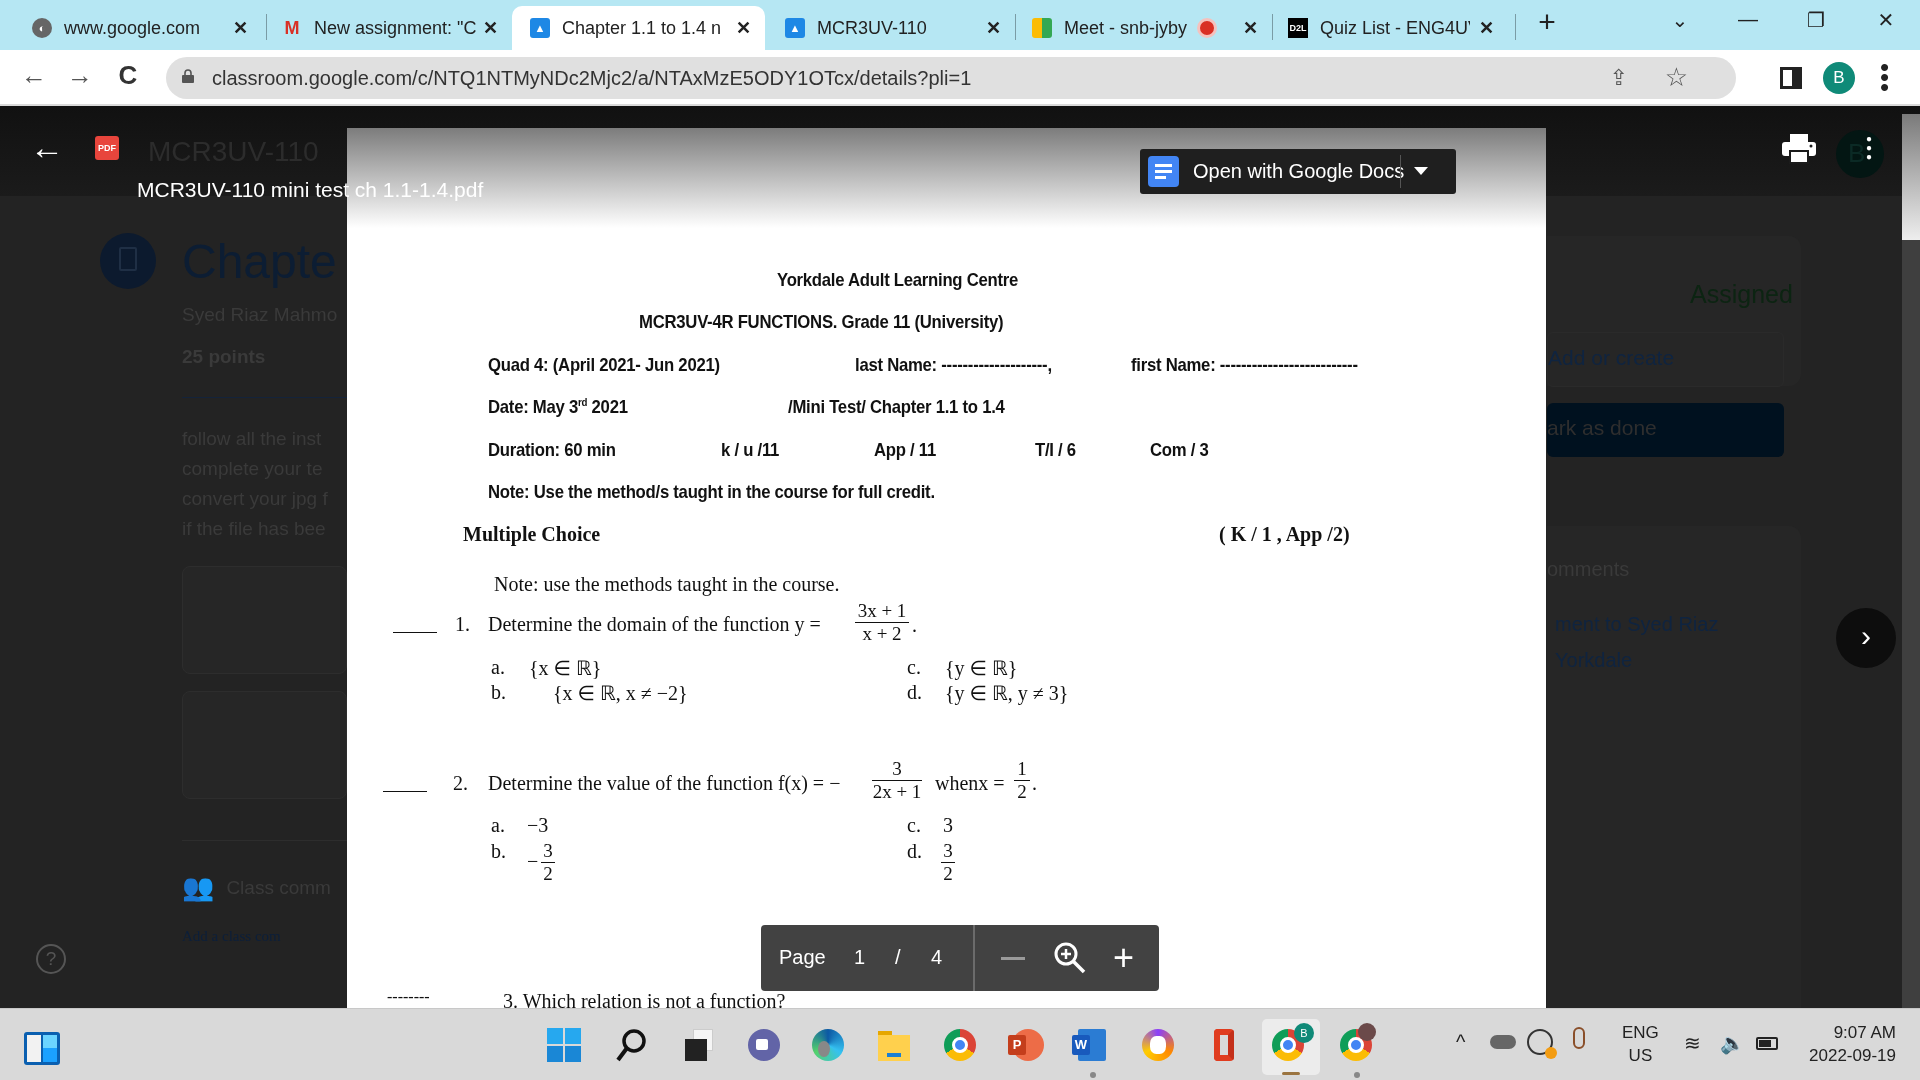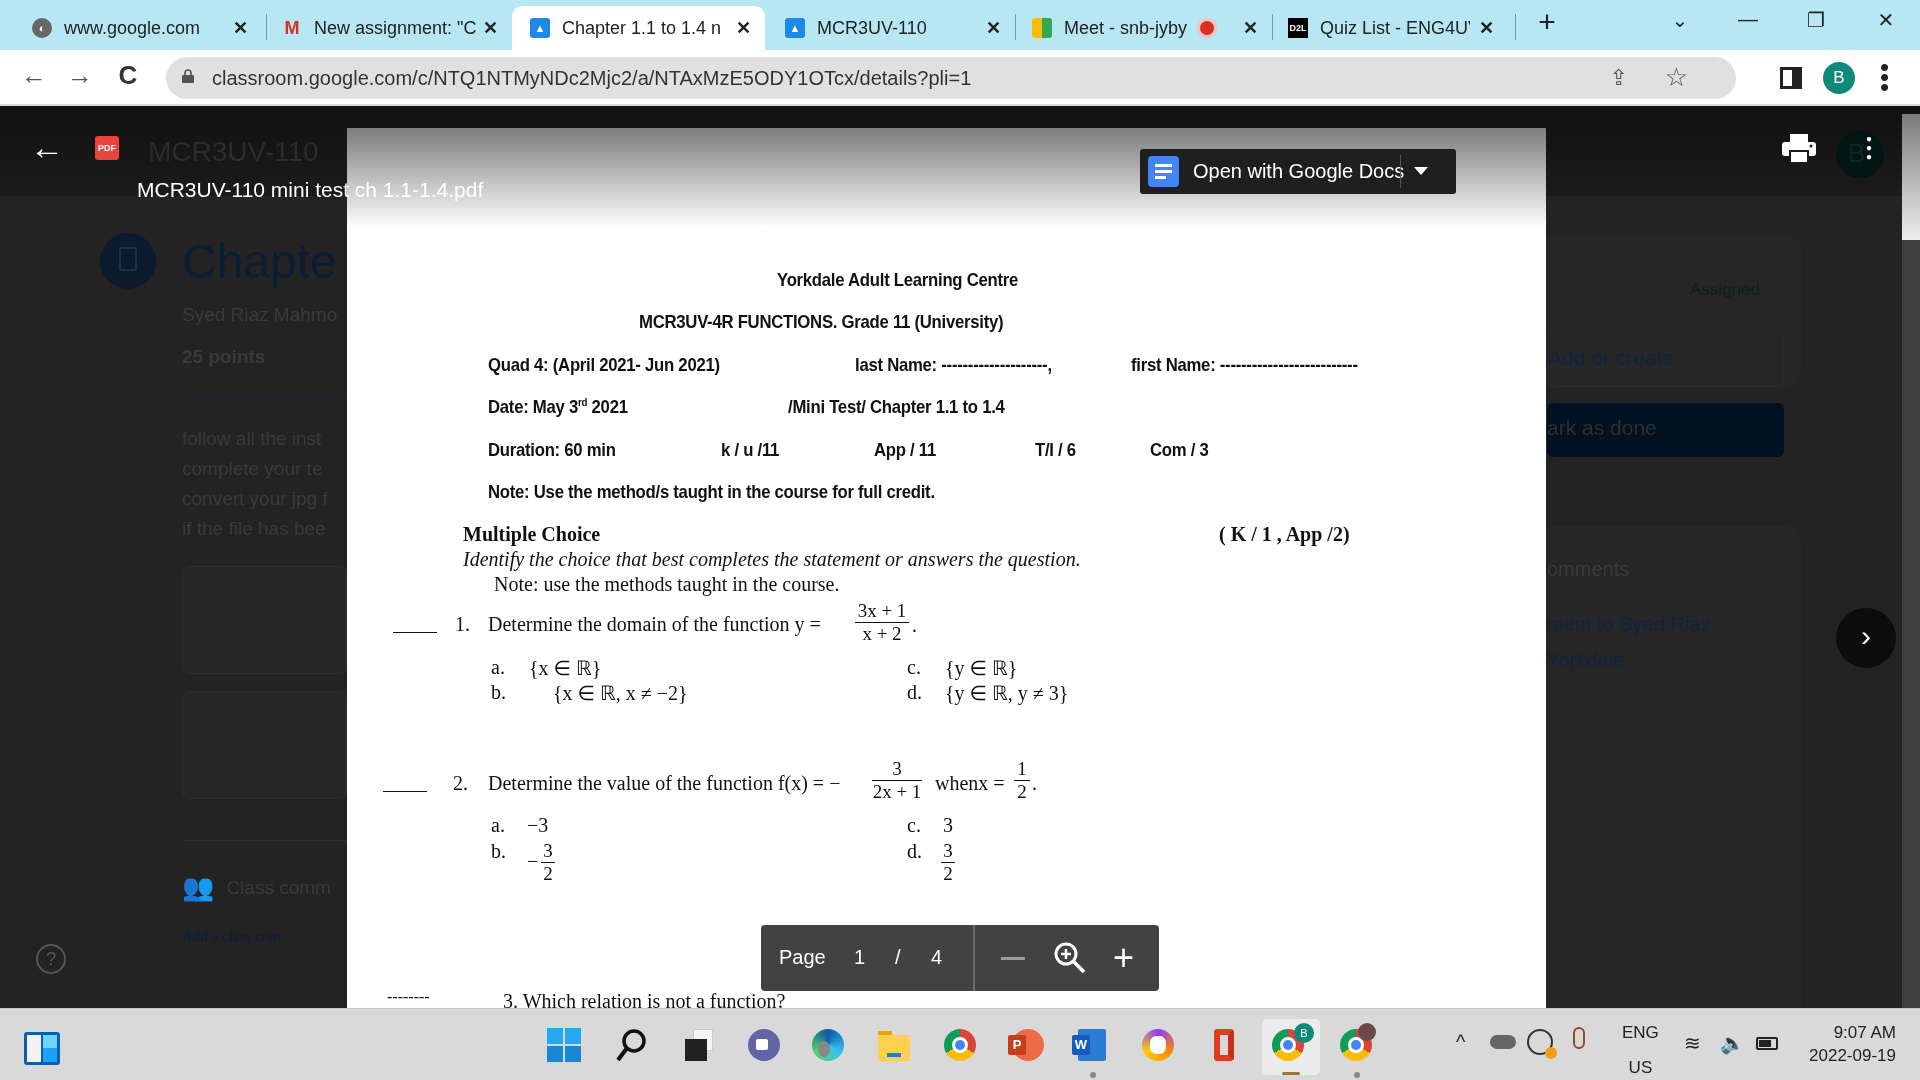--- a/index.html
+++ b/index.html
@@ -45,28 +45,28 @@
   #points { position: absolute; left: 182px; top: 240px; font-size: 19px; font-weight: bold; }
   #divider1 { position: absolute; left: 182px; top: 291px; width: 165px; height: 1px; background: #14233a; }
   #instructions { position: absolute; left: 182px; top: 318px; font-size: 19px; line-height: 30px; }
   .thumb { position: absolute; left: 182px; width: 165px; height: 108px; border: 1px solid #2d2d2d; border-radius: 8px; background: #262626; }
   #divider2 { position: absolute; left: 182px; top: 838px; width: 165px; height: 1px; background: #2d2d2d; }
   #class-comments { position: absolute; left: 182px; top: 766px; font-size: 19px; display: flex; align-items: center; gap: 12px; }
   #add-class-comment { position: absolute; left: 182px; top: 822px; font-size: 15px; font-family: Liberation Serif, serif; }
   #help-icon { position: absolute; left: 36px; top: 838px; width: 30px; height: 30px; border-radius: 50%; border: 2px solid #555; color: #555; font-size: 19px; text-align: center; line-height: 26px; }
 
   #right-card { position: absolute; left: 1547px; top: 130px; width: 254px; height: 150px; background: #262626; border-radius: 0 12px 12px 0; }
-  #assigned-label { position: absolute; left: 1690px; top: 174px; font-size: 17px; color: #0c2412; }
+  #assigned-label { position: absolute; left: 1690px; top: 174px; font-size: 25px; color: #0c2412; }
   #add-create { position: absolute; left: 1547px; top: 226px; width: 237px; height: 55px; border: 1px solid #2a2a2a; border-radius: 6px; }
   #add-create span { position: absolute; left: 0; top: 13px; font-size: 21px; }
   #mark-done { position: absolute; left: 1547px; top: 297px; width: 237px; height: 54px; background: #00111f; border-radius: 6px; }
   #mark-done span { position: absolute; left: 0; top: 13px; font-size: 21px; color: #2e2e2e; }
   #private-card { position: absolute; left: 1547px; top: 420px; width: 254px; height: 500px; background: #262626; border-radius: 0 12px 0 0; }
   #comments-label { position: absolute; left: 1547px; top: 452px; font-size: 20px; }
-  #add-private { position: absolute; left: 1547px; top: 500px; font-size: 20px; line-height: 36px; width: 250px; }
+  #add-private { position: absolute; left: 1547px; top: 500px; font-size: 20px; line-height: 36px; width: 250px; padding-left: 8px; }
   #next-btn { position: absolute; left: 1836px; top: 502px; width: 60px; height: 60px; border-radius: 50%; background: #0d0d0d; color: #fff; font-size: 30px; text-align: center; line-height: 56px; }
 
   #print-btn { position: absolute; left: 1782px; top: 28px; width: 34px; height: 30px; }
   #viewer-menu { position: absolute; left: 1836px; top: 24px; width: 48px; height: 48px; border-radius: 50%; background: #031613; }
   #viewer-menu .b { position: absolute; left: 12px; top: 8px; color: #0b2a25; font-size: 26px; }
   #viewer-menu .dots { position: absolute; left: 30px; top: 4px; color: #fff; font-size: 10px; line-height: 9px; }
 
   #scrollbar { position: absolute; left: 1902px; top: 8px; width: 18px; height: 894px; background: #3f3f3f; }
   #scroll-thumb { position: absolute; left: 1902px; top: 8px; width: 18px; height: 126px; background: linear-gradient(#7a7a7a, #eee); }
 
@@ -251,21 +251,20 @@
     <div class="doc-sans" style="left:441px;top:268px;">/Mini Test/ Chapter 1.1 to 1.4</div>
     <div class="doc-sans" style="left:141px;top:311px;">Duration: 60 min</div>
     <div class="doc-sans" style="left:374px;top:311px;">k / u    /11</div>
     <div class="doc-sans" style="left:527px;top:311px;">App    / 11</div>
     <div class="doc-sans" style="left:688px;top:311px;">T/I   / 6</div>
     <div class="doc-sans" style="left:803px;top:311px;">Com   / 3</div>
     <div class="doc-sans" style="left:141px;top:353px;">Note: Use the method/s taught in the course for full credit.</div>
 
     <div class="doc-serif" style="left:116px;top:395px;font-weight:bold;">Multiple Choice</div>
     <div class="doc-serif" style="left:872px;top:395px;font-weight:bold;">( K / 1  , App  /2)</div>
-    <div class="doc-serif" style="left:116px;top:420px;font-style:italic;">Identify the choice that best completes the statement or answers the question.</div>
     <div class="doc-serif" style="left:147px;top:445px;">Note: use the methods taught in the course.</div>
 
     <div class="blank" style="left:46px;top:504px;width:44px;"></div>
     <div class="doc-serif" style="left:108px;top:485px;">1.</div>
     <div class="doc-serif" style="left:141px;top:485px;">Determine the domain of the function y =</div>
     <div class="frac" style="left:508px;top:472px;width:54px;">
       <span class="num">3x + 1</span>
         <span class="den">x + 2</span>
     </div>
     <div class="doc-serif" style="left:565px;top:486px;">.</div>
@@ -399,21 +398,21 @@
   <div class="tb-dot" style="left:1354px;"></div>
 
   <div class="tray" style="left:1456px;top:22px;font-size:20px;">^</div>
   <div class="tray" style="left:1490px;top:26px;width:26px;height:14px;background:#666;border-radius:8px;"></div>
   <div class="tray" style="left:1527px;top:20px;width:26px;height:26px;border:2px solid #333;border-radius:50%;">
     <div style="position:absolute;right:-6px;bottom:-6px;width:12px;height:12px;border-radius:50%;background:#f39c12;"></div>
   </div>
   <div class="tray" style="left:1573px;top:18px;width:12px;height:22px;border:2px solid #8a4f2a;border-radius:6px;"></div>
   <div class="tray" style="left:1622px;top:14px;">
     <div>ENG</div>
-    <div style="text-align:center;margin-top:15px;">US</div>
+    <div style="text-align:center;margin-top:3px;">US</div>
   </div>
   <div class="tray" style="left:1684px;top:22px;font-size:20px;">≋</div>
   <div class="tray" style="left:1720px;top:22px;font-size:20px;">🔈</div>
   <div class="tray" style="left:1756px;top:28px;width:22px;height:13px;border:2px solid #222;border-radius:2px;">
     <div style="position:absolute;left:1px;top:1px;width:12px;height:7px;background:#222;"></div>
   </div>
   <div class="tray" style="left:1800px;top:14px;text-align:right;width:96px;">
     <div>9:07 AM</div>
     <div style="margin-top:3px;">2022-09-19</div>
   </div>

